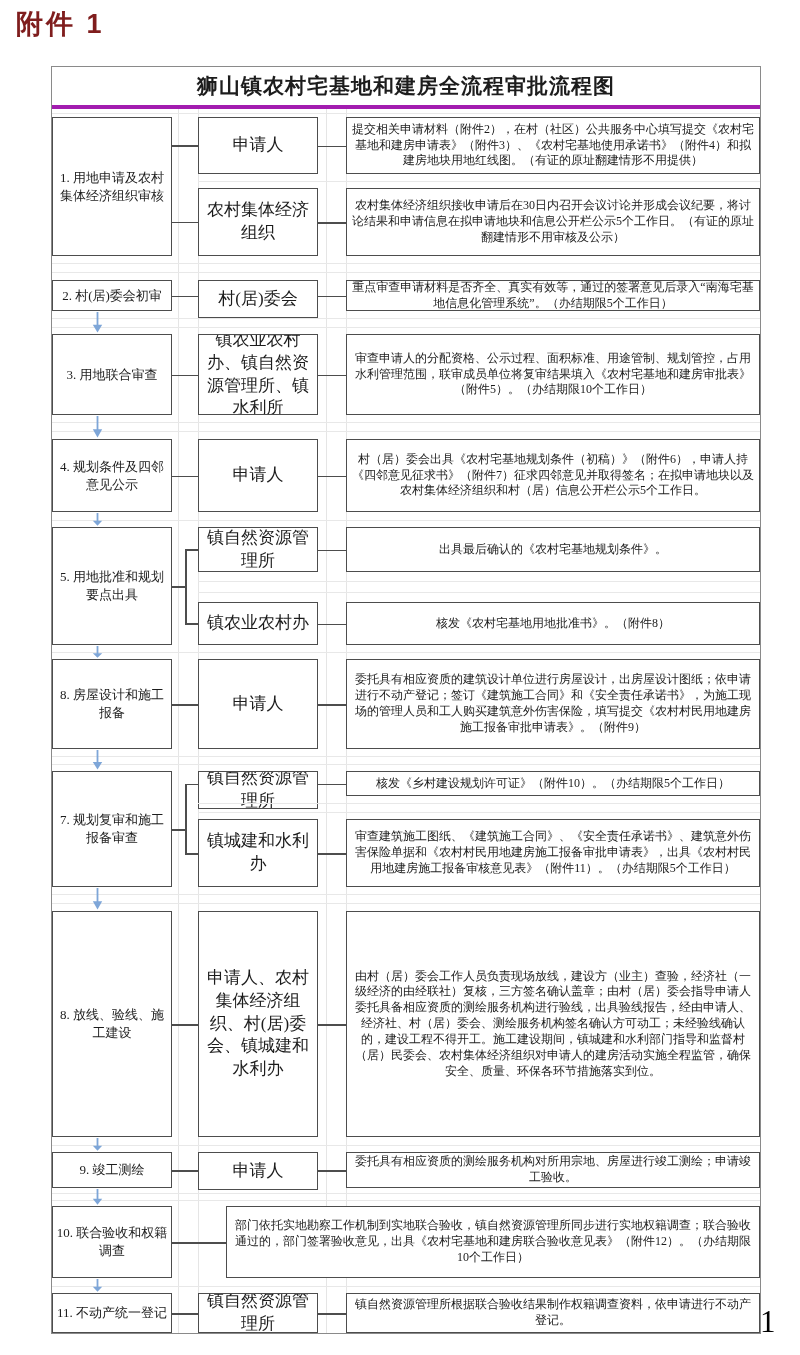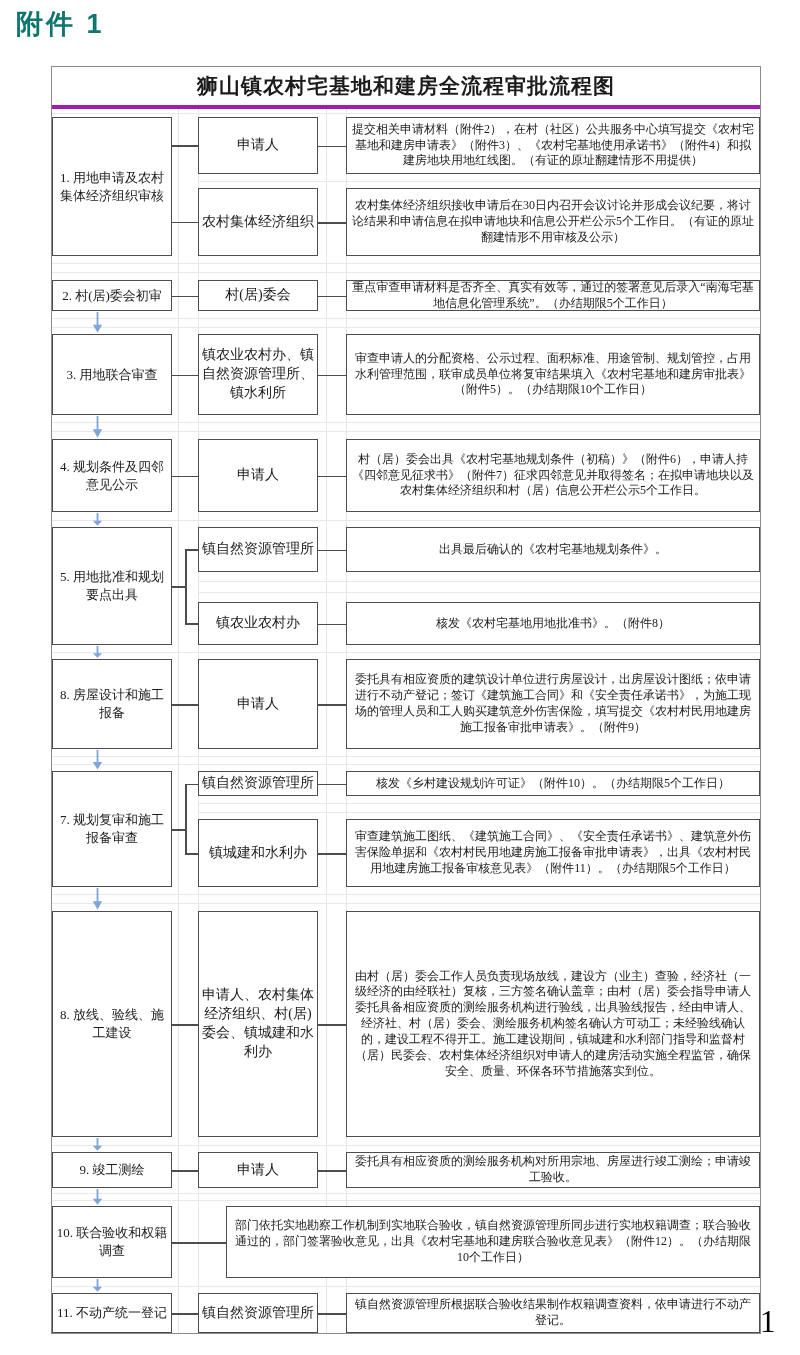--- a/index.html
+++ b/index.html
@@ -3,21 +3,21 @@
 <meta charset="utf-8">
 <style>
   html,body { margin:0; padding:0; }
   body {
     width:800px; height:1355px; background:#ffffff; position:relative;
     font-family:"Liberation Serif", serif; color:#1c1c1c; overflow:hidden;
   }
   .attachment-label {
     position:absolute; left:16px; top:6px;
     font-family:"Liberation Sans", sans-serif; font-weight:700;
-    font-size:27px; letter-spacing:3px; color:#0f766e;
+    font-size:27px; letter-spacing:3px; color:#7f1d1d;
   }
   .sheet {
     position:absolute; left:51px; top:66px; width:708px;
     border:1px solid #8a8a8a; background:#fff;
   }
   .title-row {
     height:38px; display:flex; align-items:center; justify-content:center;
     font-size:21px; font-weight:700; letter-spacing:1px;
     border-bottom:4px solid #a21caf; position:relative; z-index:2; background:#fff;
   }
@@ -33,21 +33,21 @@
   .gap1 { width:26px; min-width:26px; position:relative; }
   .gap2 { width:28px; min-width:28px; position:relative; }
   .hstub { position:absolute; height:1.5px; background:#4d4d4d; }
   .vseg  { position:absolute; width:1.5px; background:#4d4d4d; }
   .subs { flex:1; display:flex; flex-direction:column; min-width:0; }
   .sub { display:flex; align-items:stretch; min-height:0; }
   .agency-box {
     width:120px; min-width:120px; box-sizing:border-box;
     border:1.5px solid #4d4d4d; background:#fff;
     display:flex; align-items:center; justify-content:center;
-    text-align:center; font-size:14px; line-height:1.35; padding:11px 3px; overflow:hidden;
+    text-align:center; font-size:17px; line-height:1.35; padding:18px 3px; overflow:hidden;
   }
   .desc-box {
     flex:1; box-sizing:border-box; border:1.5px solid #4d4d4d; background:#fff;
     display:flex; align-items:center; justify-content:center;
     text-align:center; font-size:12px; line-height:1.32; padding:1px 5px; overflow:hidden;
   }
   .spacer { position:relative; }
   .inner-gap { position:relative; }
   .hair { position:absolute; left:0; right:0; height:1px; background:#e8e8e8; }
   .arrow-svg { position:absolute; left:39px; top:1px; height:calc(100% - 2px); width:13px; }

